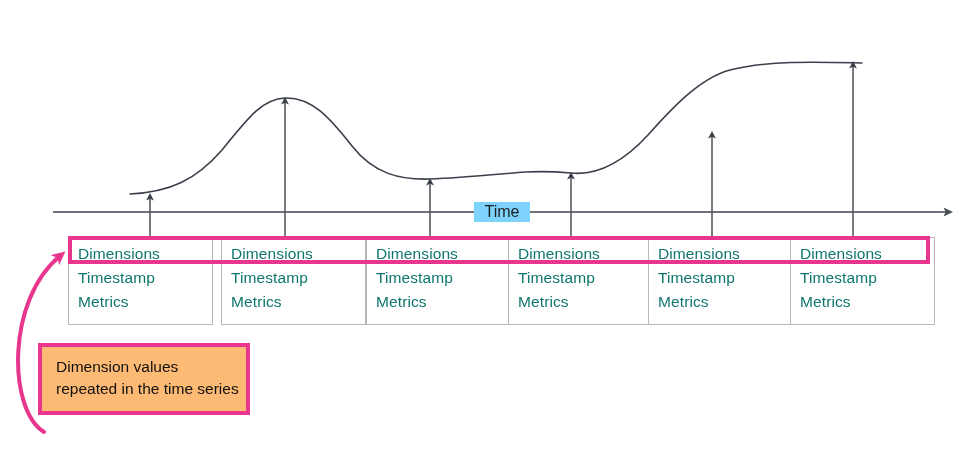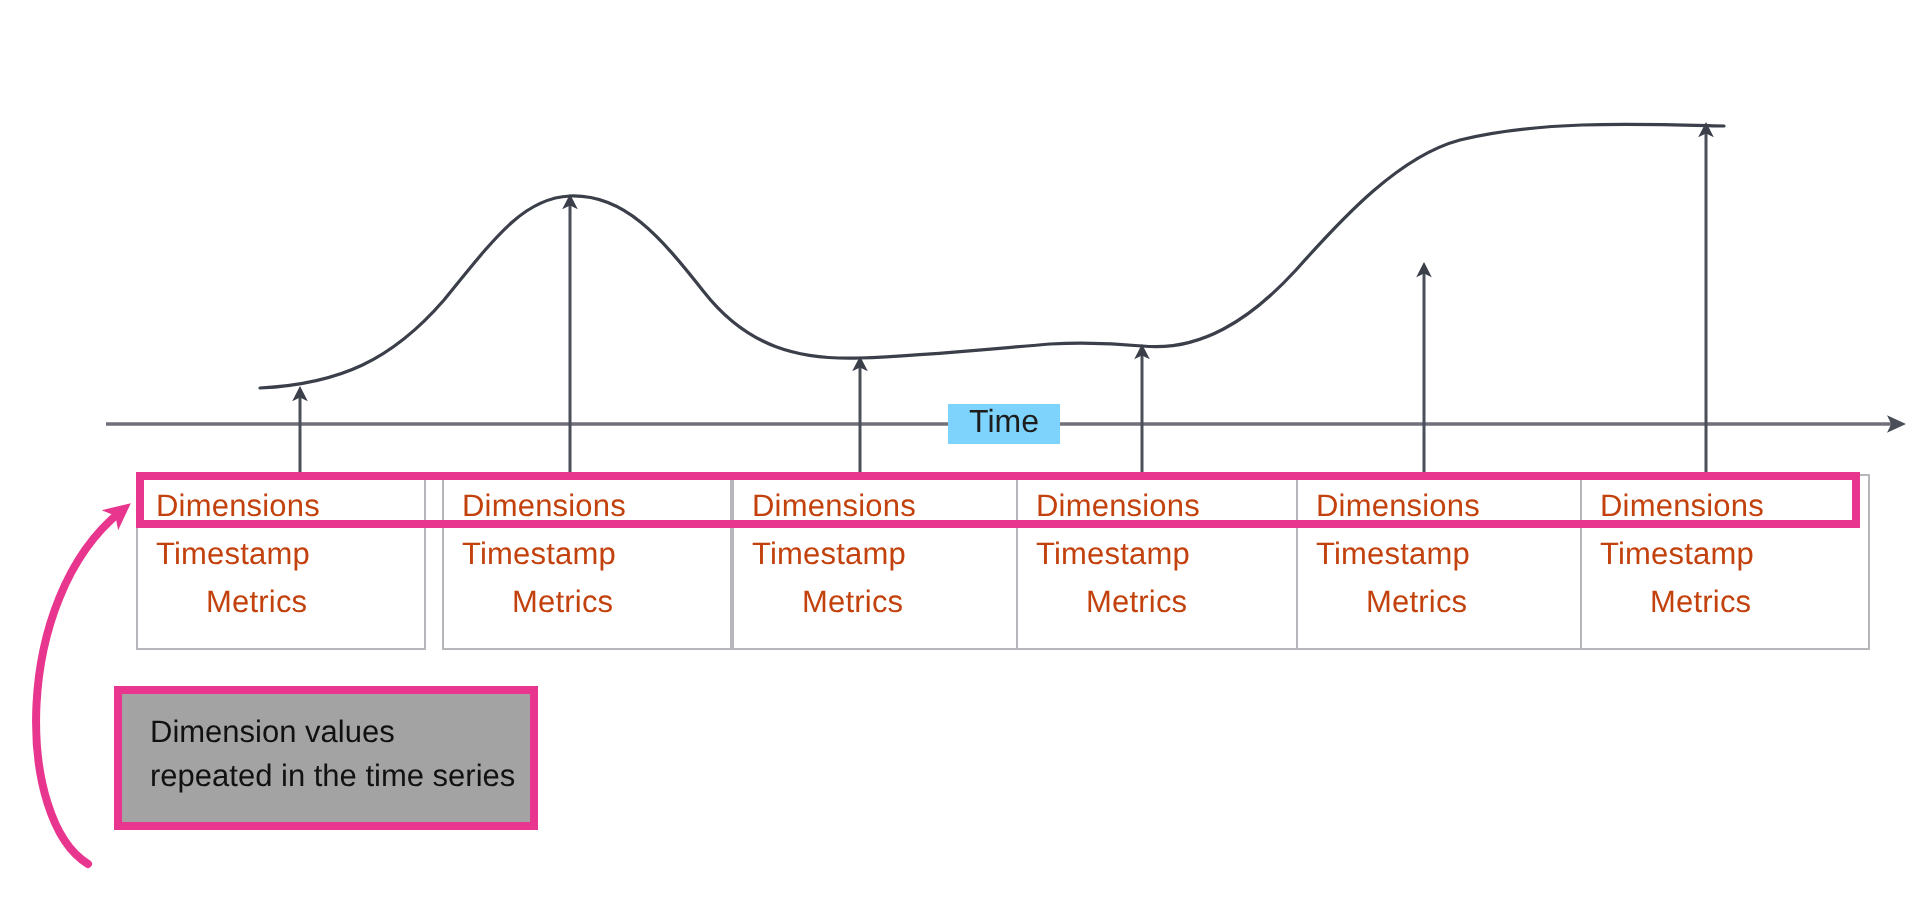--- a/index.html
+++ b/index.html
@@ -38,26 +38,26 @@
     width: 145px;
     height: 88px;
     top: 237px;
   }
   .record-line {
     position: absolute;
     left: 9px;
     font-size: 15.5px;
     line-height: 18px;
     white-space: nowrap;
-    color: #c2410c;
+    color: #0f766e;
     letter-spacing: .1px;
   }
   .rl0 { top: 7px; }
   .rl1 { top: 31px; }
-  .rl2 { top: 55px; margin-left: 25px; }
+  .rl2 { top: 55px; }
 
   
   #dimension-highlight {
     position: absolute;
     box-sizing: border-box;
     left: 68px;
     top: 236px;
     width: 862px;
     height: 28px;
     border: 4px solid #e8368f;
@@ -67,22 +67,21 @@
 
   
   #callout-box {
     position: absolute;
     box-sizing: border-box;
     left: 38px;
     top: 343px;
     width: 212px;
     height: 72px;
     border: 4px solid #e8368f;
-    background: #a3a3a3;
-    margin-left: 19px;
+    background: #fdba74;
   }
   #callout-text {
     position: absolute;
     left: 14px;
     top: 9px;
     width: 186px;
     font-size: 15.5px;
     line-height: 22px;
     color: #111111;
   }

